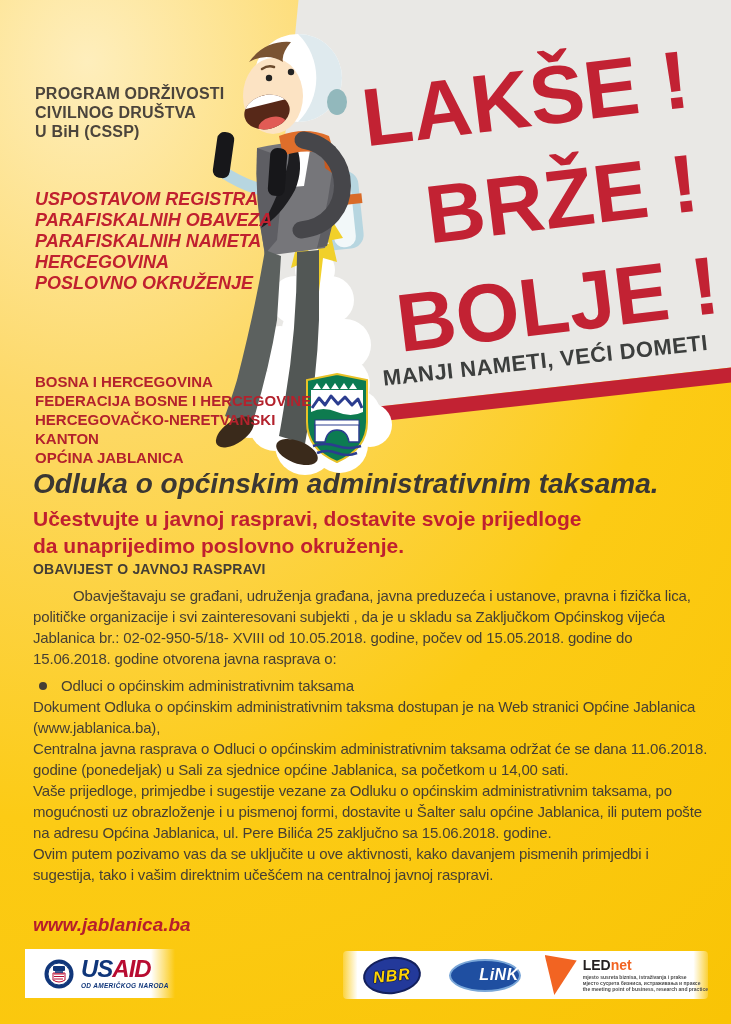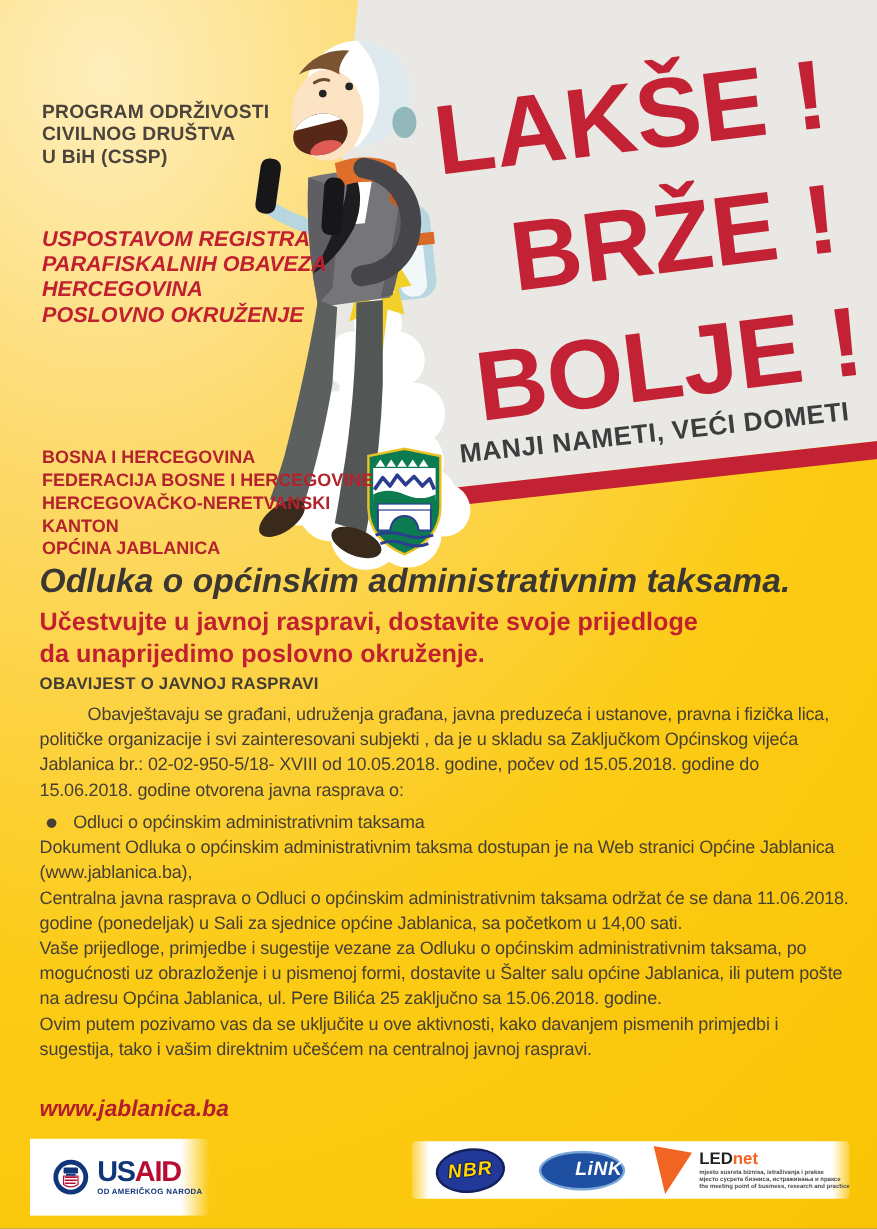--- a/index.html
+++ b/index.html
@@ -36,22 +36,22 @@
   .p1{text-indent:40px;}
   .bullet-row{margin-top:6px;display:flex;align-items:flex-end;}
   .bullet-dot{width:8px;height:8px;border-radius:50%;background:#463f34;margin:0 14px 0 6px;flex:0 0 auto;align-self:center;}
   .p2{margin-top:8px;}
   .p3{margin-top:13px;}
   .p4{margin-top:13px;}
   .p5{margin-top:13px;}
   .website{left:33px;top:914px;z-index:6;color:#b61d2c;font-weight:bold;font-style:italic;font-size:19px;}
   
   .bar{z-index:6;background:#fff;border-radius:4px;display:flex;align-items:center;}
-  .bar-left{left:25px;top:949px;width:150px;height:64px;
-    background:linear-gradient(90deg,#fff 0%,#fff 84%,rgba(255,255,255,0) 100%);border-radius:0;}
+  .bar-left{left:25px;top:949px;width:150px;height:49px;
+    background:linear-gradient(90deg,#fff 0%,#fff 84%,rgba(255,255,255,0) 100%);border-radius:0;font-style:italic;}
   .bar-right{left:343px;top:951px;width:365px;height:48px;
     background:linear-gradient(90deg,rgba(255,255,255,.2) 0%,#fff 4%,#fff 96%,rgba(255,255,255,.2) 100%);}
   .usaid{display:flex;align-items:center;margin-left:18px;}
   .usaid-txt{margin-left:6px;line-height:1;}
   .usaid-word{font-size:24px;font-weight:bold;letter-spacing:-1px;}
   .usaid-us{color:#10367a;}
   .usaid-aid{color:#b80c32;}
   .usaid-sub{font-size:6.5px;color:#10367a;font-weight:bold;letter-spacing:.3px;margin-top:2px;}
   .nbr{margin-left:20px;width:54px;height:33px;background:#23399a;border:2px solid #13205c;border-radius:50%;
     display:flex;align-items:center;justify-content:center;transform:rotate(-6deg);}
@@ -180,20 +180,21 @@
 
   <div class="abs program">
     <div>PROGRAM ODRŽIVOSTI</div>
     <div>CIVILNOG DRUŠTVA</div>
     <div>U BiH (CSSP)</div>
   </div>
 
   <div class="abs slogan">
     <div>USPOSTAVOM REGISTRA</div>
     <div>PARAFISKALNIH OBAVEZA</div>
+    <div>PARAFISKALNIH NAMETA</div>
     <div>HERCEGOVINA</div>
     <div>POSLOVNO OKRUŽENJE</div>
   </div>
 
   <div class="abs government">
     <div>BOSNA I HERCEGOVINA</div>
     <div>FEDERACIJA BOSNE I HERCEGOVINE</div>
     <div>HERCEGOVAČKO-NERETVANSKI</div>
     <div>KANTON</div>
     <div>OPĆINA JABLANICA</div>

